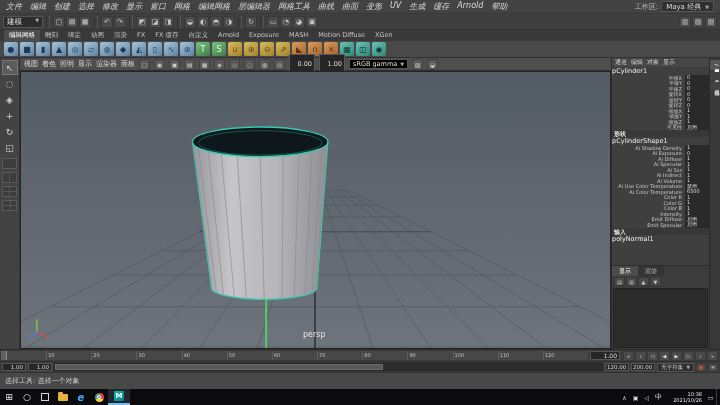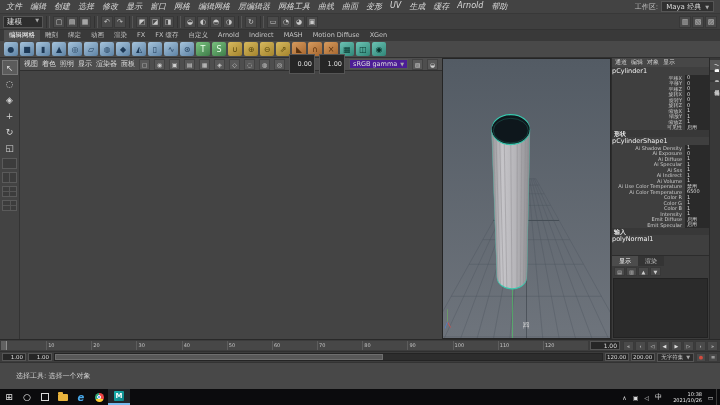--- a/index.html
+++ b/index.html
@@ -42,26 +42,26 @@
   
   .main{flex:1;display:flex;min-height:0;}
   .toolbox{width:20px;background:#434343;border-right:1px solid #333;display:flex;flex-direction:column;align-items:center;padding-top:2px;gap:1px;flex:none;}
   .tool{width:16px;height:15px;display:flex;align-items:center;justify-content:center;font-size:9px;color:#d4d4d4;}
   .tool.active{background:#5b5b5b;border:1px solid #787878;}
   .lb{width:15px;height:11px;border:1px solid #5a5a5a;background:#3c3c3c;margin-top:2px;flex:none;}
   .lb2{background:linear-gradient(#555,#555) center/1px 100% no-repeat,#3c3c3c;}
   .lb4{background:linear-gradient(#555,#555) center/1px 100% no-repeat,linear-gradient(#555,#555) center/100% 1px no-repeat,#3c3c3c;}
   .lb3{background:linear-gradient(#555,#555) 60% 0/1px 100% no-repeat,linear-gradient(#555,#555) center/100% 1px no-repeat,#3c3c3c;}
 
-  .center-col{flex:1;display:flex;flex-direction:row;min-width:0;}
+  .center-col{flex:1;display:flex;flex-direction:column;min-width:0;}
   .paneltoolbar{height:13px;background:#4e4e4e;border-bottom:1px solid #2f2f2f;display:flex;align-items:center;gap:4px;padding:0 4px;flex:none;}
   .pt-menu{font-size:7px;color:#dcdcdc;white-space:nowrap;}
   .pt-icon{width:11px;height:11px;background:#585858;border:1px solid #424242;display:flex;align-items:center;justify-content:center;font-size:6px;color:#cfcfcf;flex:none;}
   .pt-field{width:26px;height:20px;background:#262626;border:1px solid #555;font-size:6.5px;display:flex;align-items:center;justify-content:flex-end;padding:0 2px;color:#ddd;flex:none;}
-  .pt-dd{height:10px;background:#4c1d95;border:1px solid #555;font-size:6.5px;display:flex;align-items:center;gap:3px;padding:0 3px;color:#ddd;flex:none;}
+  .pt-dd{height:10px;background:#000000;border:1px solid #555;font-size:6.5px;display:flex;align-items:center;gap:3px;padding:0 3px;color:#ddd;flex:none;}
 
   .vp{flex:1;position:relative;overflow:hidden;background:linear-gradient(#535b64,#6e747c);border:1px solid #252525;}
   .vp svg{position:absolute;inset:0;width:100%;height:100%;}
 
   
   .rightpanel{width:98px;background:#3f3f3f;border-left:1px solid #2c2c2c;display:flex;flex-direction:column;flex:none;}
   .channelbox{flex:1;overflow:hidden;display:flex;flex-direction:column;}
   .cb-menus{height:9px;display:flex;gap:4px;padding:0 3px;align-items:center;color:#d2d2d2;font-size:6px;background:#474747;flex:none;}
   .cb-title{height:8px;line-height:8px;color:#f0f0f0;font-size:6.5px;flex:none;}
   .cb-row{display:flex;height:5.5px;align-items:center;flex:none;}
@@ -94,21 +94,21 @@
   .rs-field{width:24px;height:8px;background:#262626;border:1px solid #555;font-size:5.5px;color:#ddd;display:flex;align-items:center;justify-content:flex-end;padding:0 2px;flex:none;}
   .rs-track{flex:1;height:8px;background:#2d2d2d;border:1px solid #242424;position:relative;}
   .rs-bar{position:absolute;left:0;top:0;bottom:0;width:60%;background:#585858;border:1px solid #6e6e6e;}
   .rs-dd{height:9px;background:#2d2d2d;border:1px solid #555;font-size:5.5px;display:flex;align-items:center;gap:3px;padding:0 3px;color:#ccc;flex:none;}
   .rs-btn{width:10px;height:9px;background:#4a4a4a;border:1px solid #3a3a3a;display:flex;align-items:center;justify-content:center;font-size:5px;color:#ddd;flex:none;}
   .dot-red{color:#d24b3e;}
 
   .melline{height:10px;display:flex;background:#3a3a3a;border-top:1px solid #2f2f2f;flex:none;}
   .mel-label{width:26px;background:#303030;font-size:6.5px;display:flex;align-items:center;justify-content:center;gap:2px;color:#ccc;flex:none;}
   .mel-input{flex:1;background:#1e1e1e;margin:1px;border:1px solid #111;}
-  .helpline{height:27px;background:#484848;font-size:7px;color:#cfcfcf;display:flex;align-items:center;padding:0 16px;border-top:1px solid #333;flex:none;}
+  .helpline{height:17px;background:#484848;font-size:7px;color:#cfcfcf;display:flex;align-items:center;padding:0 5px;border-top:1px solid #333;flex:none;}
 
   
   .taskbar{height:16px;background:#0b0b0d;display:flex;align-items:center;color:#e8e8e8;flex:none;}
   .tkb{width:18px;height:16px;display:flex;align-items:center;justify-content:center;font-size:9px;flex:none;}
   .tk-box{width:8px;height:8px;border:1px solid #d8d8d8;}
   .folder{width:10px;height:7px;background:#e8b33c;border-radius:1px;position:relative;}
   .folder::before{content:"";position:absolute;top:-2px;left:0;width:5px;height:2px;background:#e8b33c;border-radius:1px 1px 0 0;}
   .chrome{width:9px;height:9px;border-radius:50%;background:conic-gradient(#e44 0 33%,#fc3 33% 66%,#3a7 66% 100%);position:relative;}
   .chrome::after{content:"";position:absolute;inset:2.5px;background:#48f;border-radius:50%;border:1px solid #fff;}
   .maya-app{width:22px;height:16px;display:flex;align-items:center;justify-content:center;background:#22272b;border-bottom:2px solid #76b9ed;flex:none;}
@@ -195,21 +195,21 @@
   <div class="shelftabs">
       <span class="shelftab">编辑网格</span>
       <span class="shelftab">雕刻</span>
       <span class="shelftab">绑定</span>
       <span class="shelftab">动画</span>
       <span class="shelftab">渲染</span>
       <span class="shelftab">FX</span>
       <span class="shelftab">FX 缓存</span>
       <span class="shelftab">自定义</span>
       <span class="shelftab">Arnold</span>
-      <span class="shelftab">Indirect</span>
+      <span class="shelftab">Exposure</span>
       <span class="shelftab">MASH</span>
       <span class="shelftab">Motion Diffuse</span>
       <span class="shelftab">XGen</span>
     </div>
 
   <div class="shelf">
     <span class="ci p">●</span>
     <span class="ci p">■</span>
     <span class="ci p">▮</span>
     <span class="ci p">▲</span>

